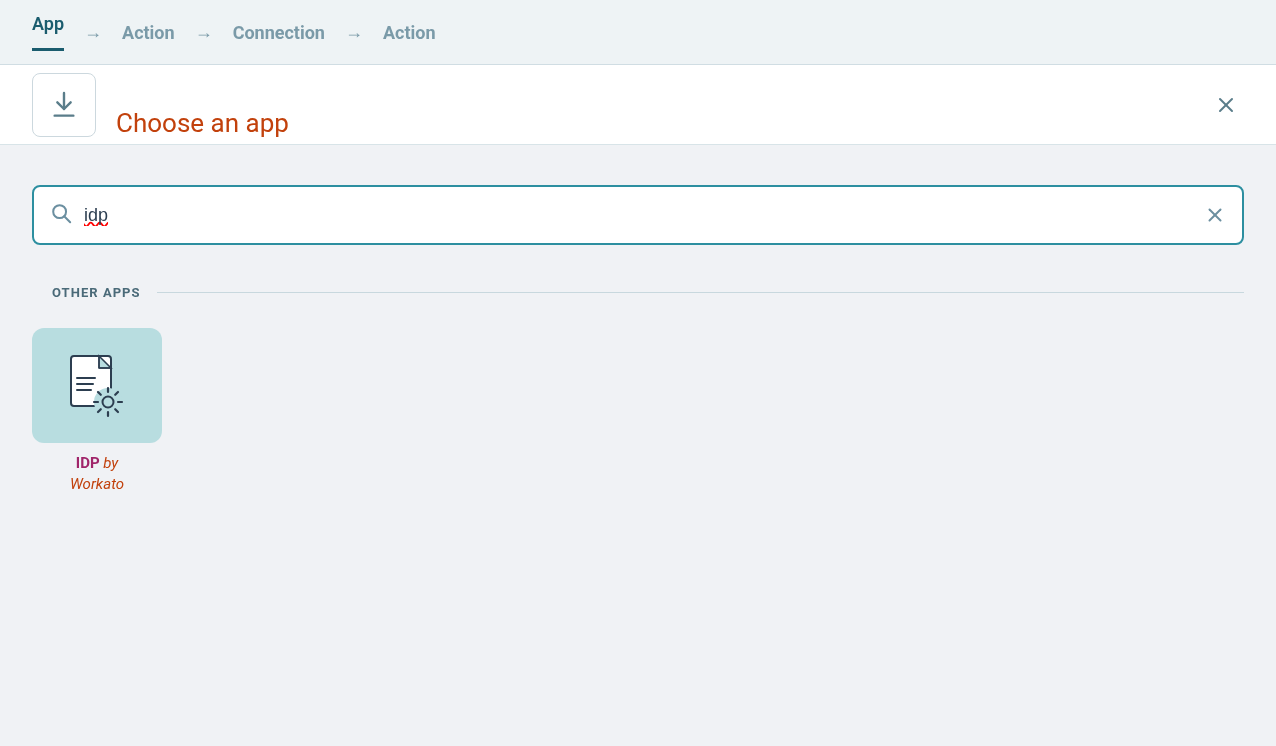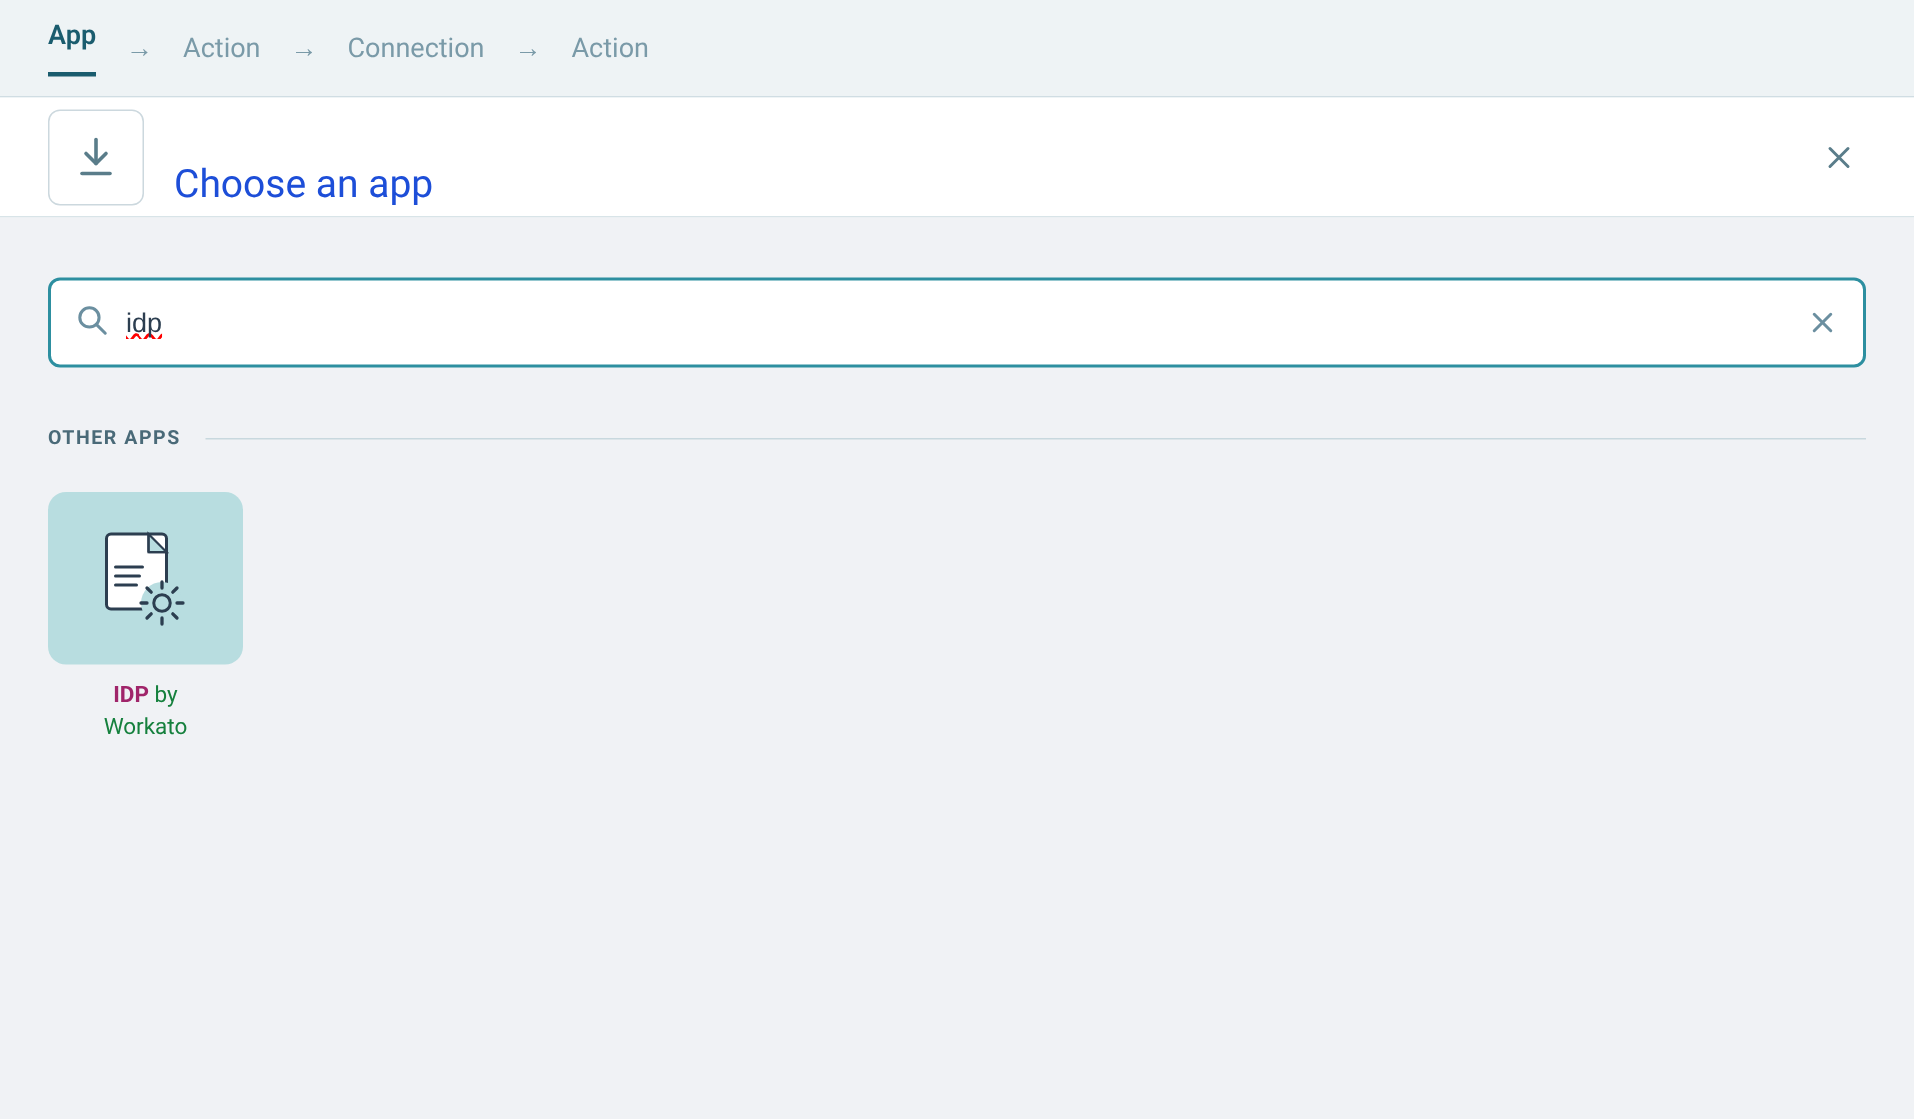--- a/index.html
+++ b/index.html
@@ -21,21 +21,21 @@
       padding: 0 32px;
     }
     .nav-step {
       display: flex;
       align-items: center;
       gap: 12px;
     }
     .nav-step-label {
       font-size: 18px;
       color: #2d6a7f;
-      font-weight: 400;
+      font-weight: 700;
       cursor: pointer;
     }
     .nav-step-label.active {
       color: #1a5c6e;
       font-weight: 600;
       border-bottom: 3px solid #1a5c6e;
       padding-bottom: 14px;
     }
     .nav-step-label.inactive {
       color: #7a9aa8;
@@ -67,21 +67,21 @@
       background: #fff;
       flex-shrink: 0;
     }
     .header-icon-box svg {
       width: 32px;
       height: 32px;
       color: #5a7d8a;
     }
     .header-title {
       font-size: 26px;
-      color: #1d4ed8;
+      color: #c2410c;
       font-weight: 400;
       flex: 1;
       margin-top: 36px;
     }
     .close-btn {
       width: 36px;
       height: 36px;
       display: flex;
       align-items: center;
       justify-content: center;
@@ -140,20 +140,21 @@
       align-items: center;
       gap: 16px;
       margin-bottom: 28px;
     }
     .section-label {
       font-size: 13px;
       font-weight: 700;
       letter-spacing: 0.08em;
       color: #4a6a78;
       white-space: nowrap;
+      margin-left: 20px;
     }
     .section-line {
       flex: 1;
       height: 1px;
       background: #c8d8de;
     }
 
     
     .app-grid {
       display: flex;
@@ -185,22 +186,23 @@
       font-size: 15px;
       text-align: center;
       color: #2c3e50;
       line-height: 1.4;
     }
     .app-name .highlight {
       color: #a0256a;
       font-weight: 700;
     }
     .app-name .normal {
-      color: #15803d;
+      color: #c2410c;
       font-weight: 400;
+      font-style: italic;
     }
   </style>
 </head>
 <body>
 
 <div class="top-nav">
   <div class="nav-step">
     <span class="nav-step-label active">App</span>
     <span class="nav-arrow">→</span>
     <span class="nav-step-label inactive">Action</span>

